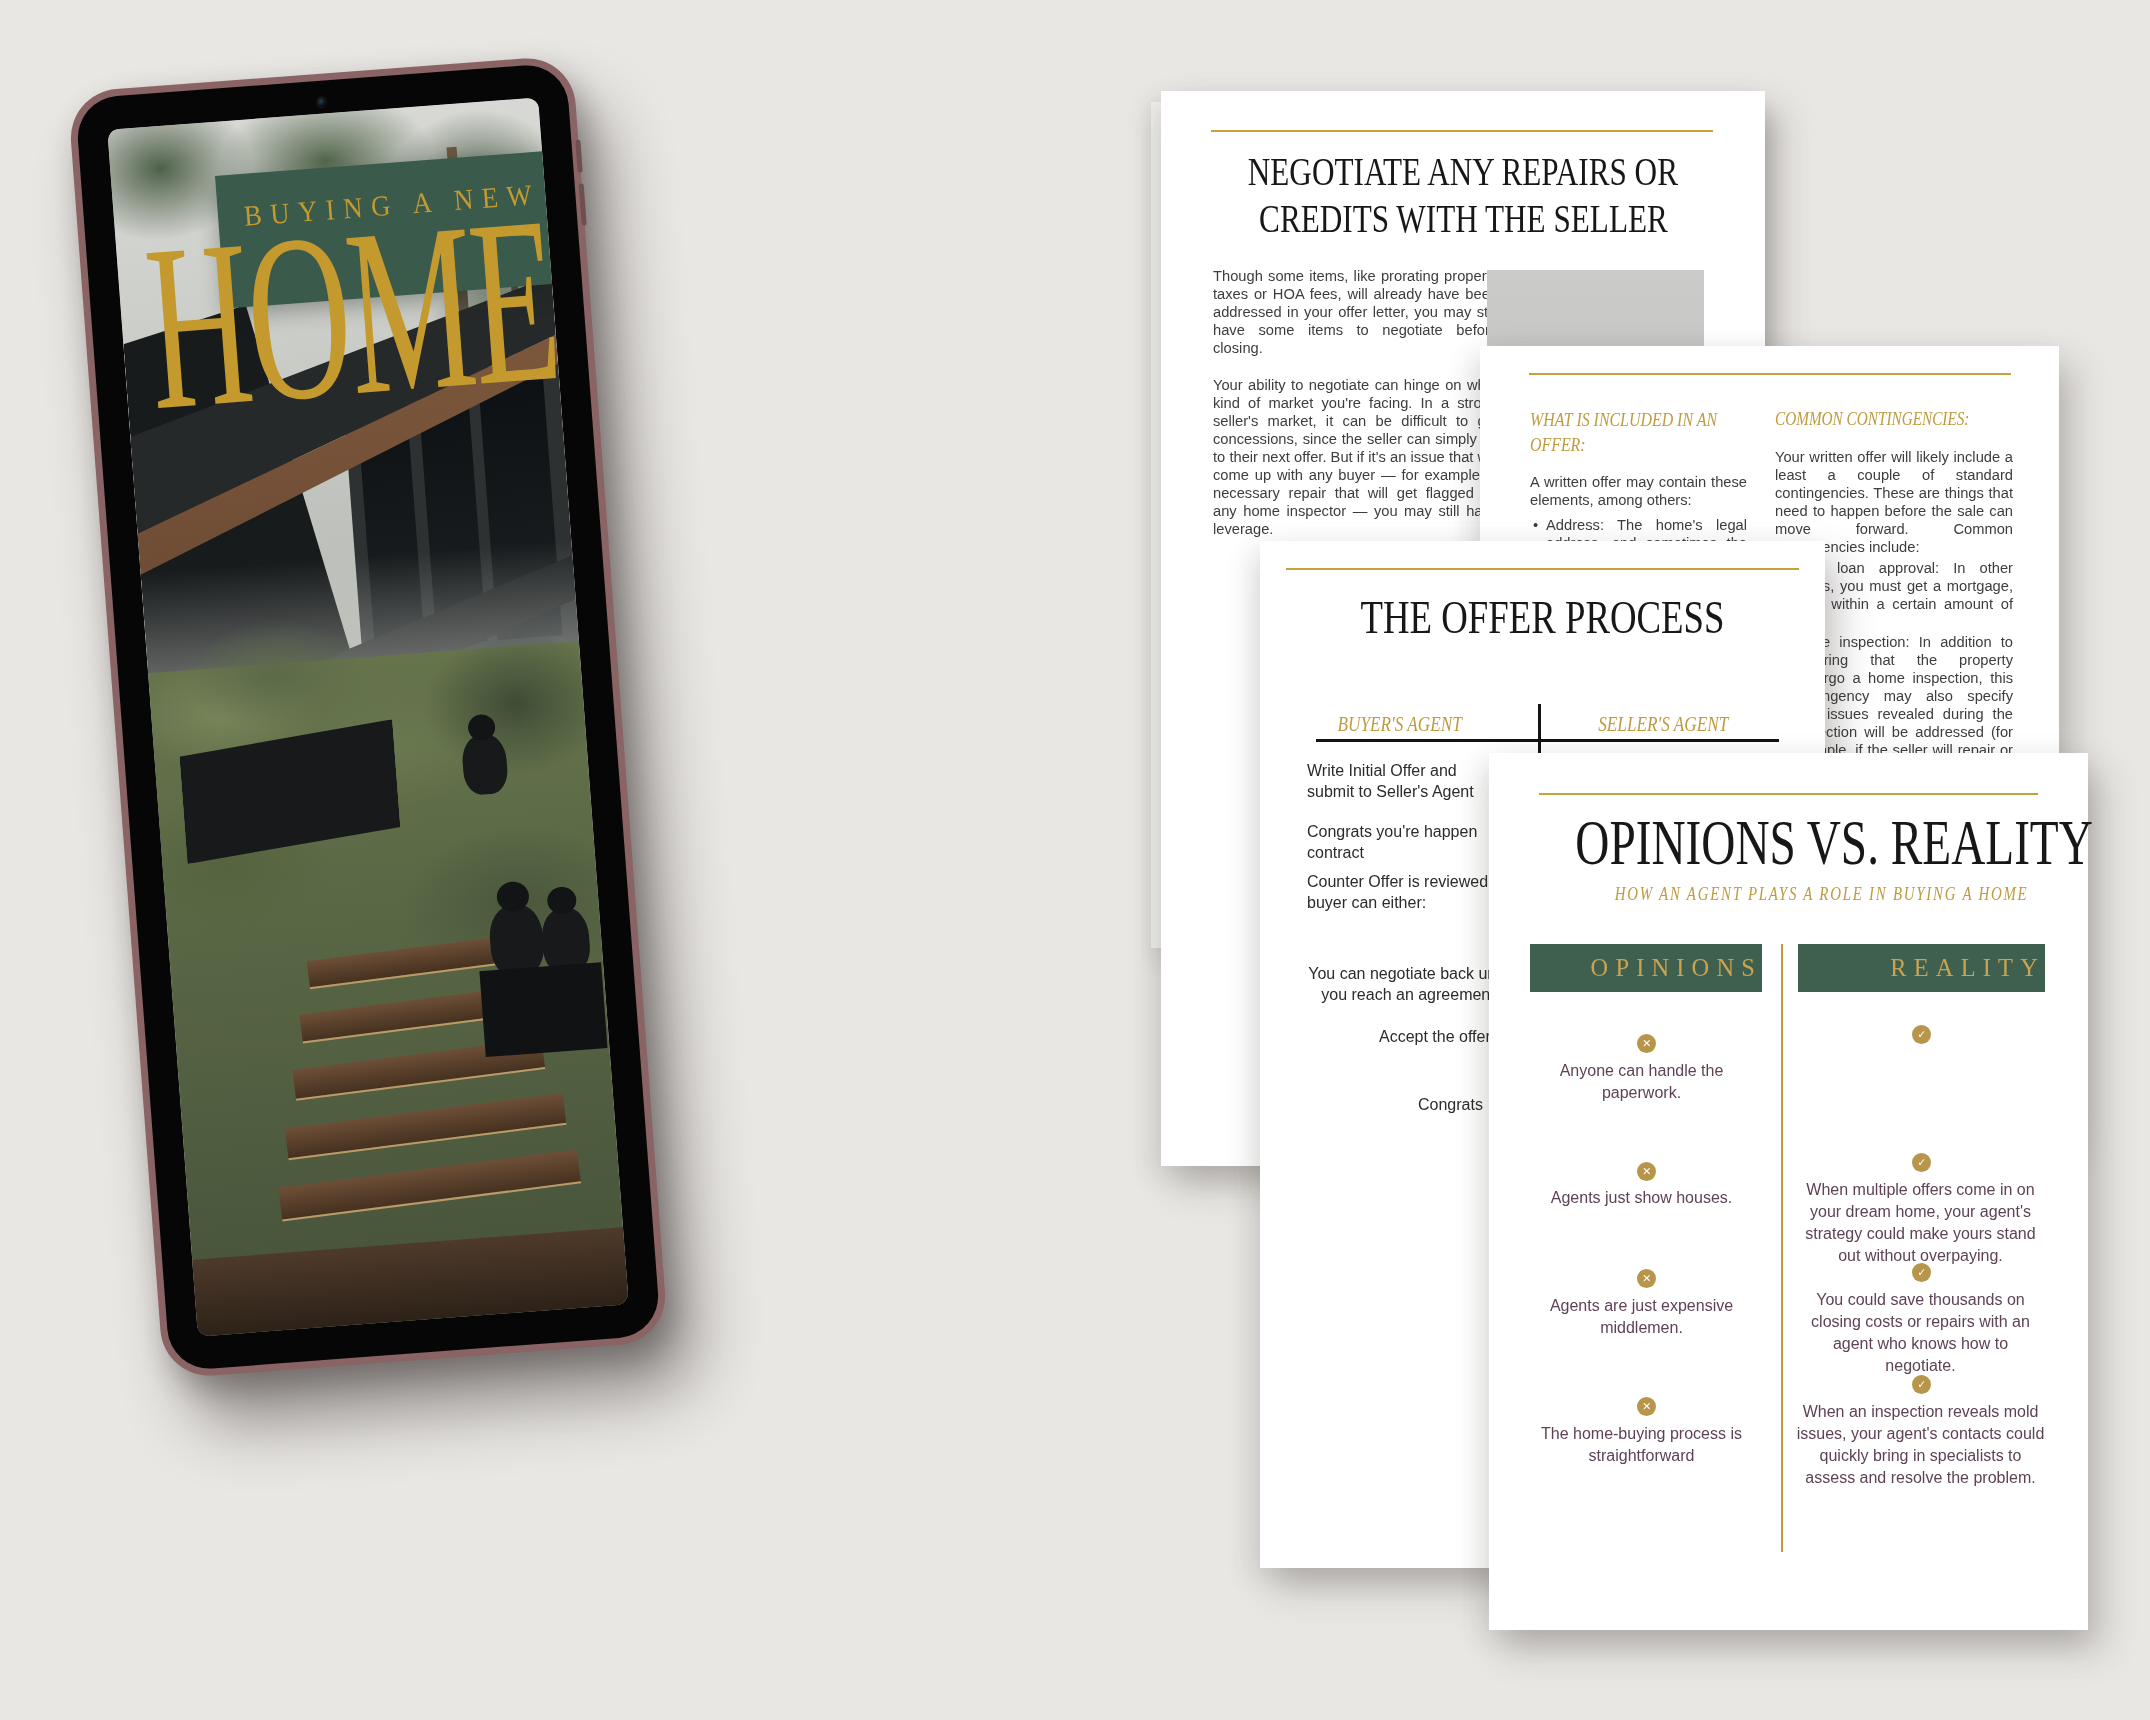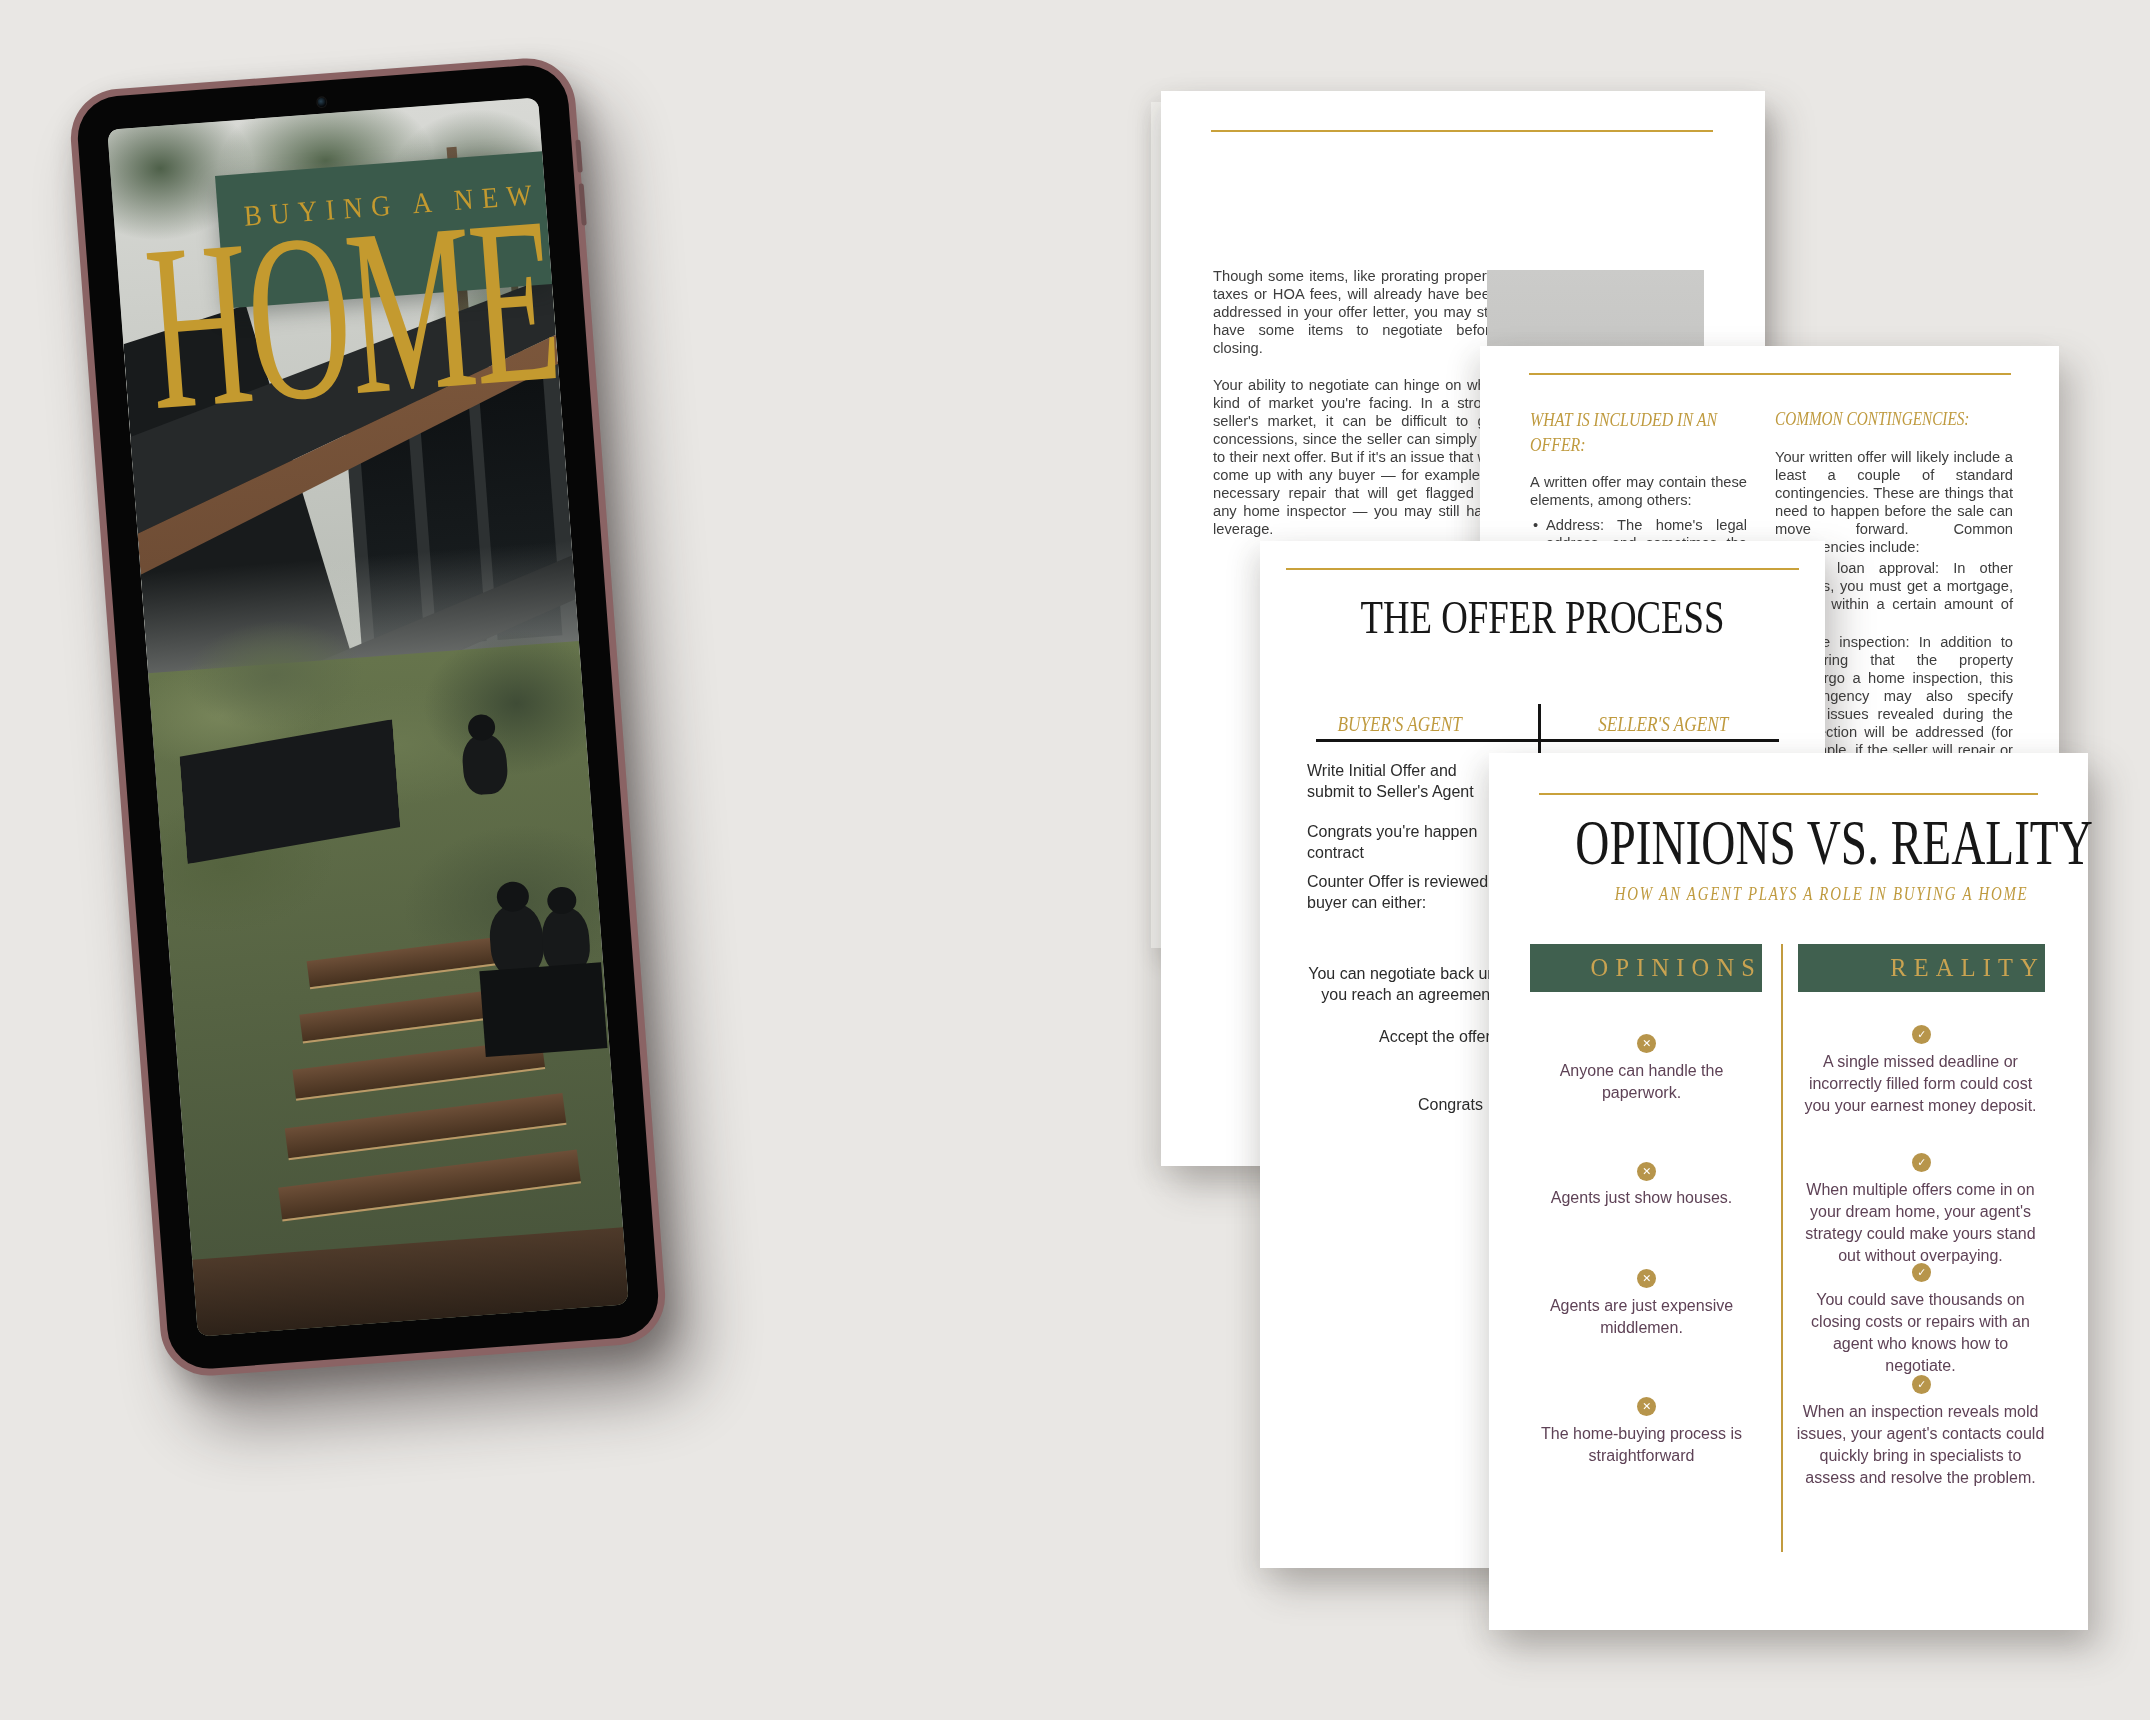--- a/index.html
+++ b/index.html
@@ -65,20 +65,24 @@
 </style>
 </head>
 <body>
 
 <div id="canvas">
 
   <div class="abs" style="left:1151px;top:102px;width:609px;height:846px;background:#f4f3f0;box-shadow:7.2px 13px 21.5px rgba(60,55,50,.2);"></div>
 
   <div class="page" style="left:1161px;top:91px;width:604px;height:1075px;z-index:1;">
     <div class="rule" style="left:50px;top:39px;width:502px;"></div>
+    <div class="display abs" style="left:0;top:57px;width:604px;text-align:center;font-size:39px;line-height:47px;">
+      <span class="squeeze">NEGOTIATE ANY REPAIRS OR</span><br>
+      <span class="squeeze">CREDITS WITH THE SELLER</span>
+    </div>
     <div class="abs body-text" style="left:52px;top:176px;width:285px;">
       <p style="margin:0;">Though some items, like prorating property taxes or HOA fees, will already have been addressed in your offer letter, you may still have some items to negotiate before closing.</p>
       <p style="margin:18.6px 0 0 0;">Your ability to negotiate can hinge on what kind of market you're facing. In a strong seller's market, it can be difficult to get concessions, since the seller can simply go to their next offer. But if it's an issue that will come up with any buyer — for example, a necessary repair that will get flagged by any home inspector — you may still have leverage.</p>
     </div>
     <div class="abs" style="left:326px;top:179px;width:217px;height:172px;background:linear-gradient(#cbcbc9,#c2c2c0);overflow:hidden;">
       <div class="plant-fan"></div>
     </div>
   </div>
 
   <div class="page" style="left:1480px;top:346px;width:579px;height:789px;z-index:2;">
@@ -181,21 +185,20 @@
     <div class="pd-icon" style="left:148px;top:409px;"><span>✕</span></div>
     <div class="pd-text" style="left:43px;top:434px;width:219px;">Agents just show houses.</div>
 
     <div class="pd-icon" style="left:148px;top:516px;"><span>✕</span></div>
     <div class="pd-text" style="left:43px;top:542px;width:219px;">Agents are just expensive middlemen.</div>
 
     <div class="pd-icon" style="left:148px;top:644px;"><span>✕</span></div>
     <div class="pd-text" style="left:43px;top:670px;width:219px;">The home-buying process is straightforward</div>
 
     <div class="pd-icon" style="left:423px;top:272px;"><span>✓</span></div>
-    <div class="pd-text" style="left:307px;top:298px;width:249px;">A single missed deadline or incorrectly filled form could cost you your earnest money deposit.</div>
 
     <div class="pd-icon" style="left:423px;top:400px;"><span>✓</span></div>
     <div class="pd-text" style="left:307px;top:426px;width:249px;">When multiple offers come in on your dream home, your agent's strategy could make yours stand out without overpaying.</div>
 
     <div class="pd-icon" style="left:423px;top:510px;"><span>✓</span></div>
     <div class="pd-text" style="left:307px;top:536px;width:249px;">You could save thousands on closing costs or repairs with an agent who knows how to negotiate.</div>
 
     <div class="pd-icon" style="left:423px;top:622px;"><span>✓</span></div>
     <div class="pd-text" style="left:307px;top:648px;width:249px;">When an inspection reveals mold issues, your agent's contacts could quickly bring in specialists to assess and resolve the problem.</div>
   </div>

